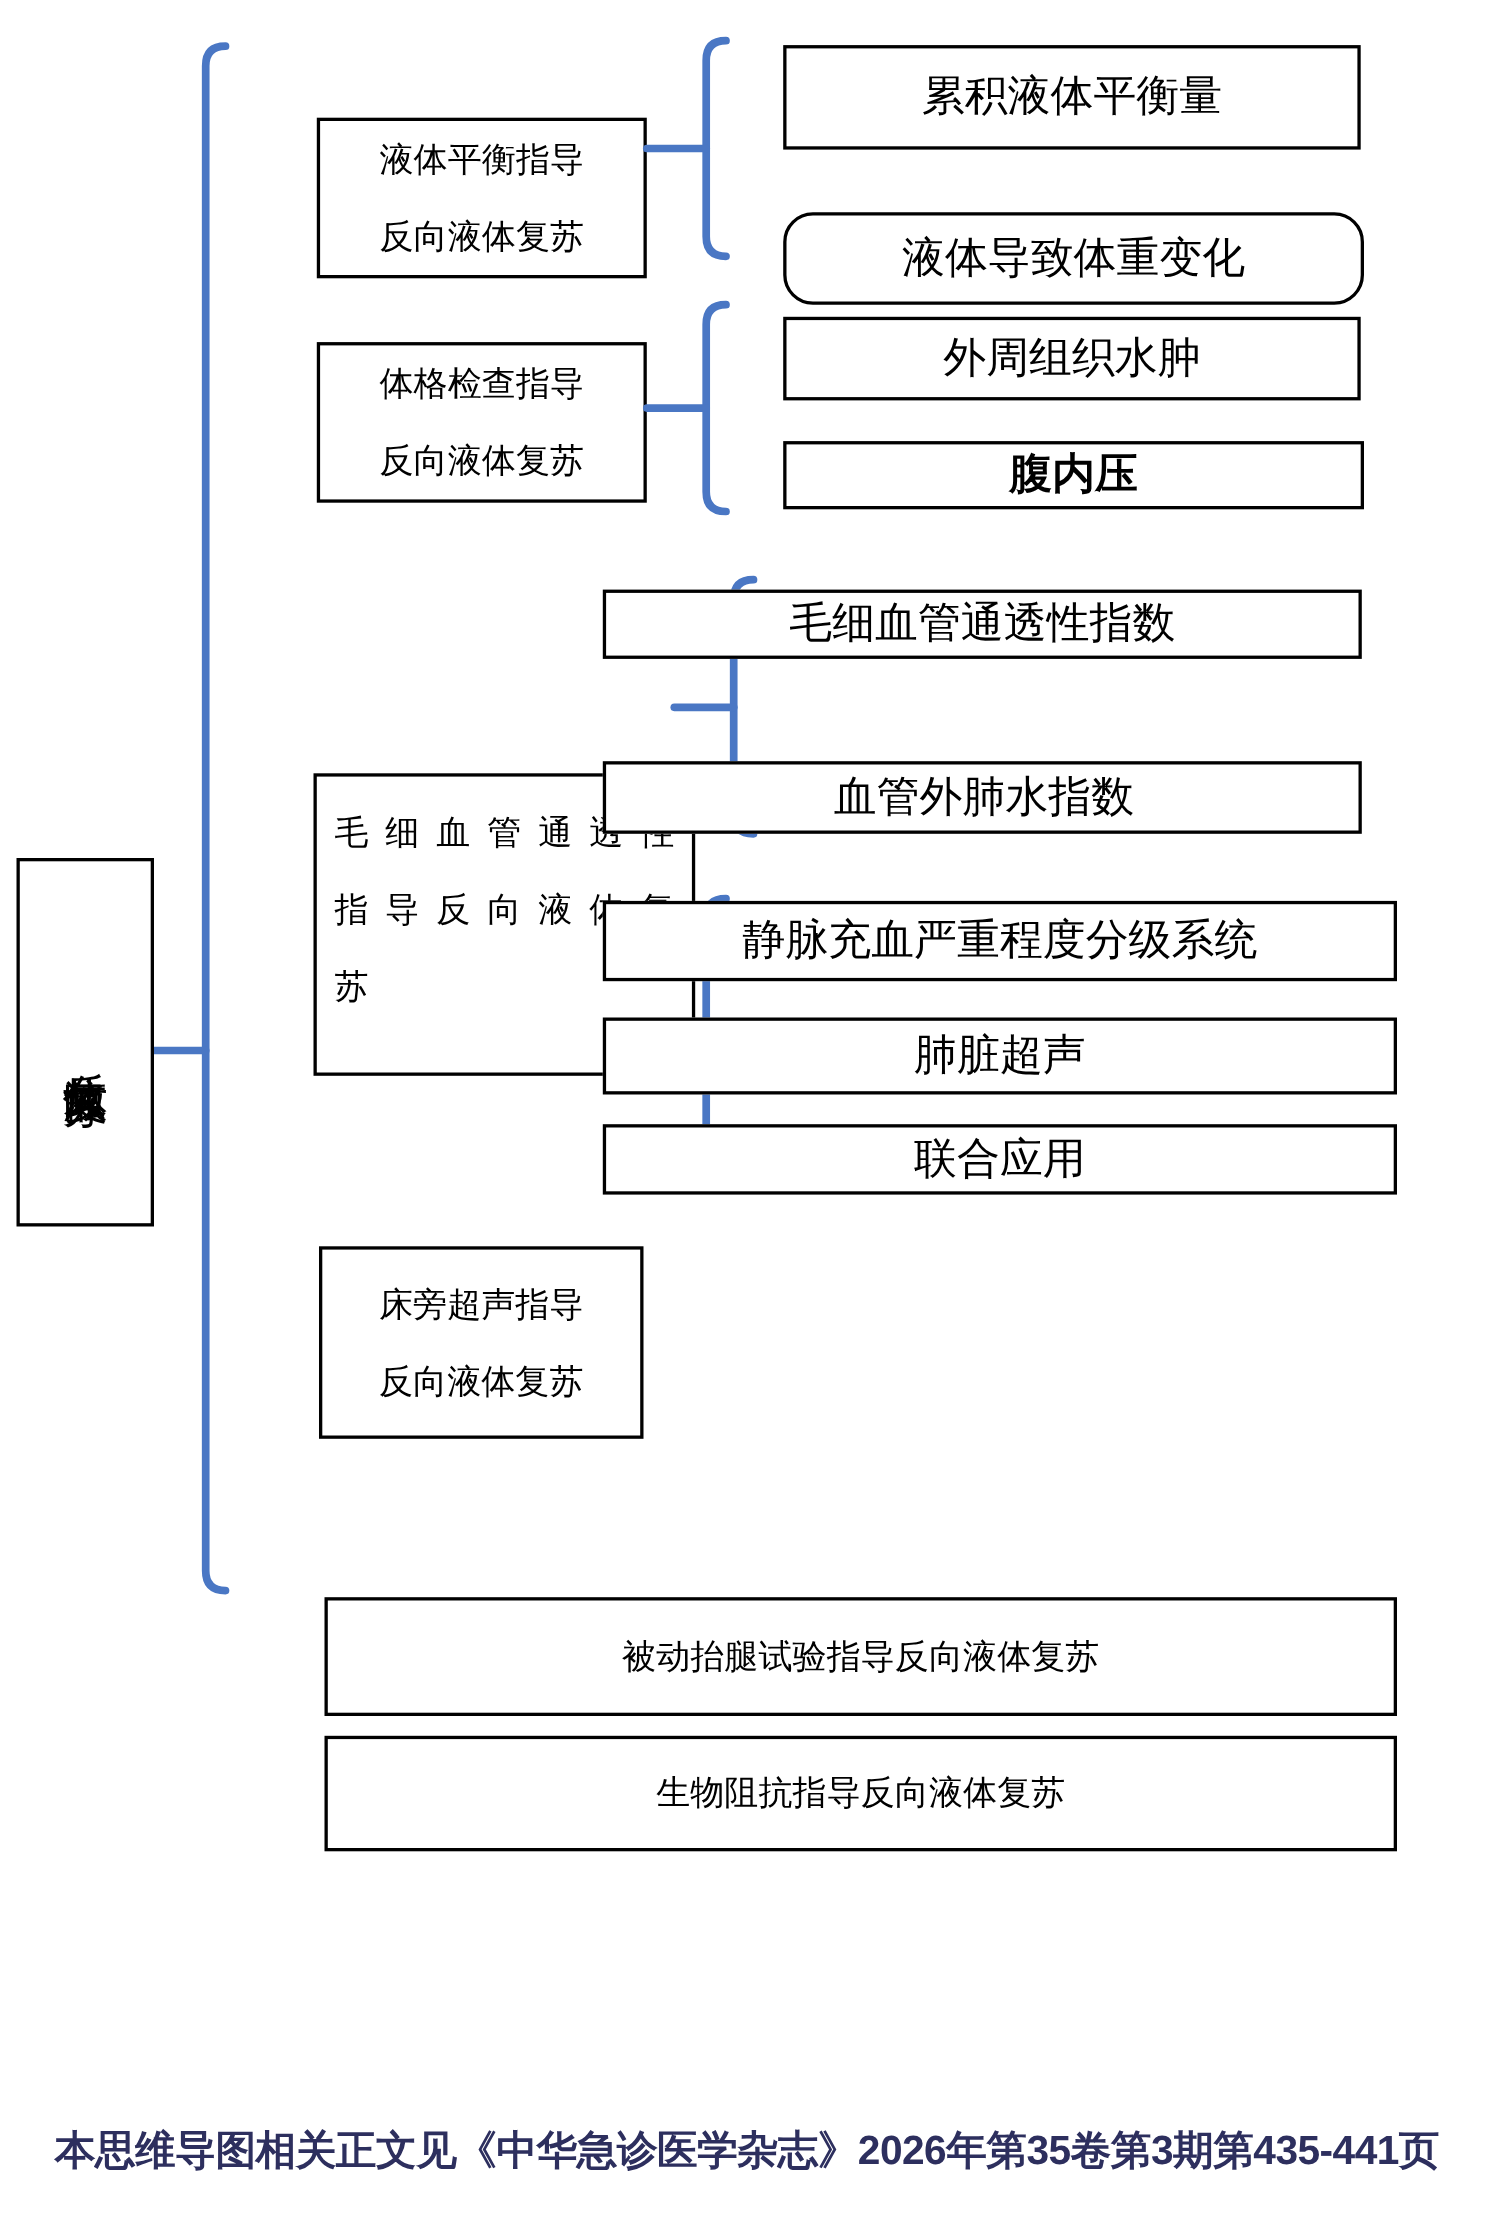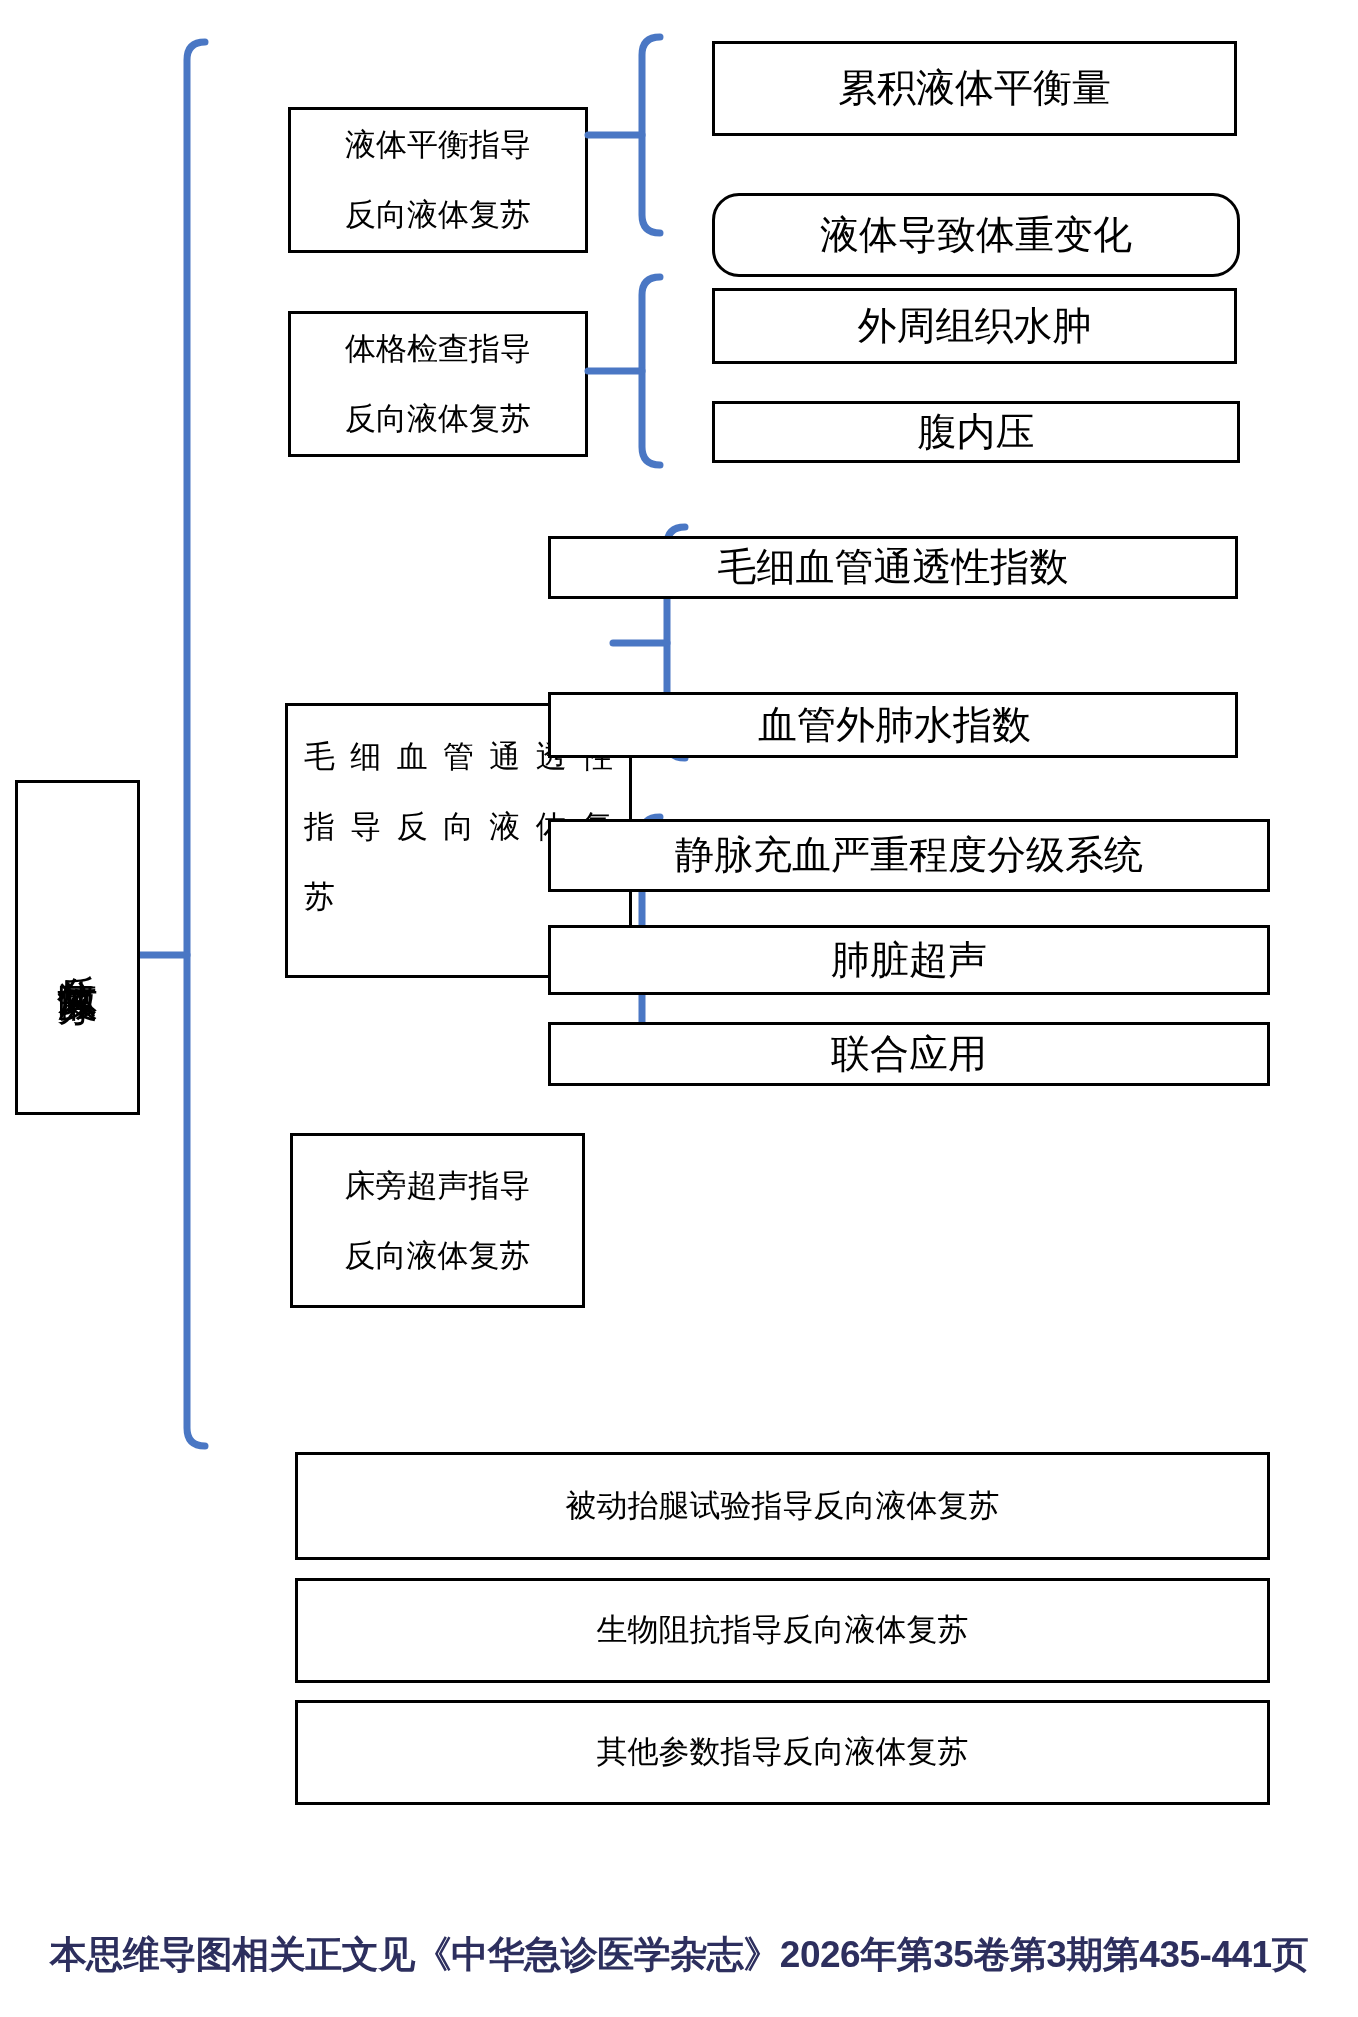--- a/index.html
+++ b/index.html
@@ -108,21 +108,21 @@
 
   <div class="bracket" style="left:580px;top:265px;width:110px;height:230px;">
     <svg width="110" height="230" viewBox="0 0 110 230">
       <path d="M 80 12 Q 62 12 62 30 L 62 182 Q 62 200 80 200" fill="none" stroke="#4a77c4" stroke-width="7" stroke-linecap="round"></path>
       <path d="M 8 106 L 62 106" fill="none" stroke="#4a77c4" stroke-width="7" stroke-linecap="round"></path>
     </svg>
   </div>
 
   <div class="node lvl3" style="left:712px;top:288px;width:525px;height:76px;">外周组织水肿</div>
 
-  <div class="node lvl3" style="left:712px;top:401px;width:528px;height:62px;">腹内压</div>
+  <div class="node lvl3" style="left:712px;top:401px;width:528px;height:62px;font-weight:bold;">腹内压</div>
 
   <div class="node lvl2 just" style="left:285px;top:703px;width:347px;height:275px;">
     <span><span>毛细血管通透性</span><br><span>指导反向液体复</span><br><span>苏</span></span>
   </div>
 
   <div class="bracket" style="left:605px;top:515px;width:110px;height:270px;">
     <svg width="110" height="270" viewBox="0 0 110 270">
       <path d="M 80 12 Q 62 12 62 30 L 62 225 Q 62 243 80 243" fill="none" stroke="#4a77c4" stroke-width="7" stroke-linecap="round"></path>
       <path d="M 8 128 L 62 128" fill="none" stroke="#4a77c4" stroke-width="7" stroke-linecap="round"></path>
     </svg>
@@ -146,17 +146,16 @@
   <div class="node lvl3" style="left:548px;top:819px;width:722px;height:73px;">静脉充血严重程度分级系统</div>
 
   <div class="node lvl3" style="left:548px;top:925px;width:722px;height:70px;">肺脏超声</div>
 
   <div class="node lvl3" style="left:548px;top:1022px;width:722px;height:64px;">联合应用</div>
 
   <div class="node wide" style="left:295px;top:1452px;width:975px;height:108px;">被动抬腿试验指导反向液体复苏</div>
 
   <div class="node wide" style="left:295px;top:1578px;width:975px;height:105px;">生物阻抗指导反向液体复苏</div>
 
-  <div class="node wide" style="left:295px;top:1700px;width:975px;height:105px;">其他参数指导反向液体复苏</div>
 
   <div class="caption" style="top:1930px;">本思维导图相关正文见《中华急诊医学杂志》2026年第35卷第3期第435-441页</div>
 
 </div>
 
 </body></html>

